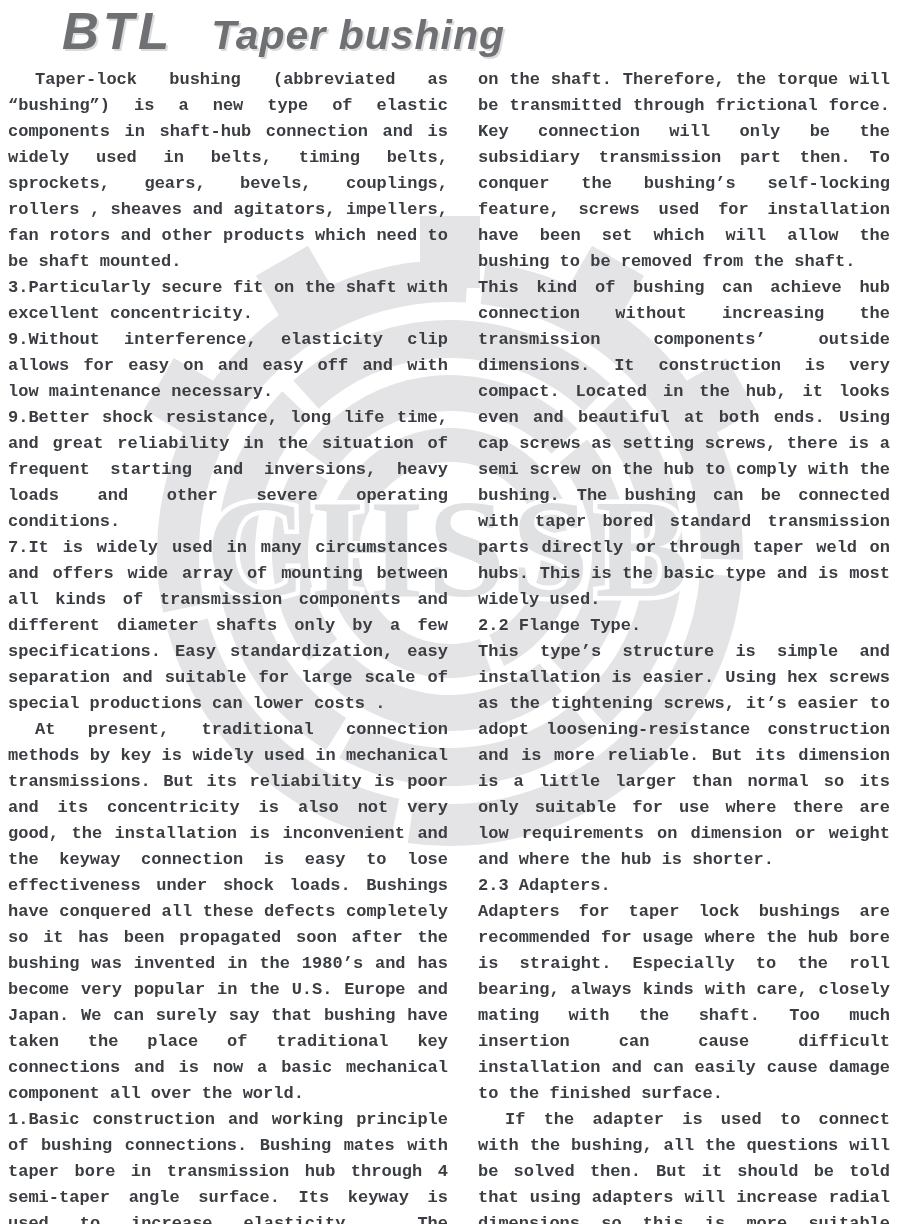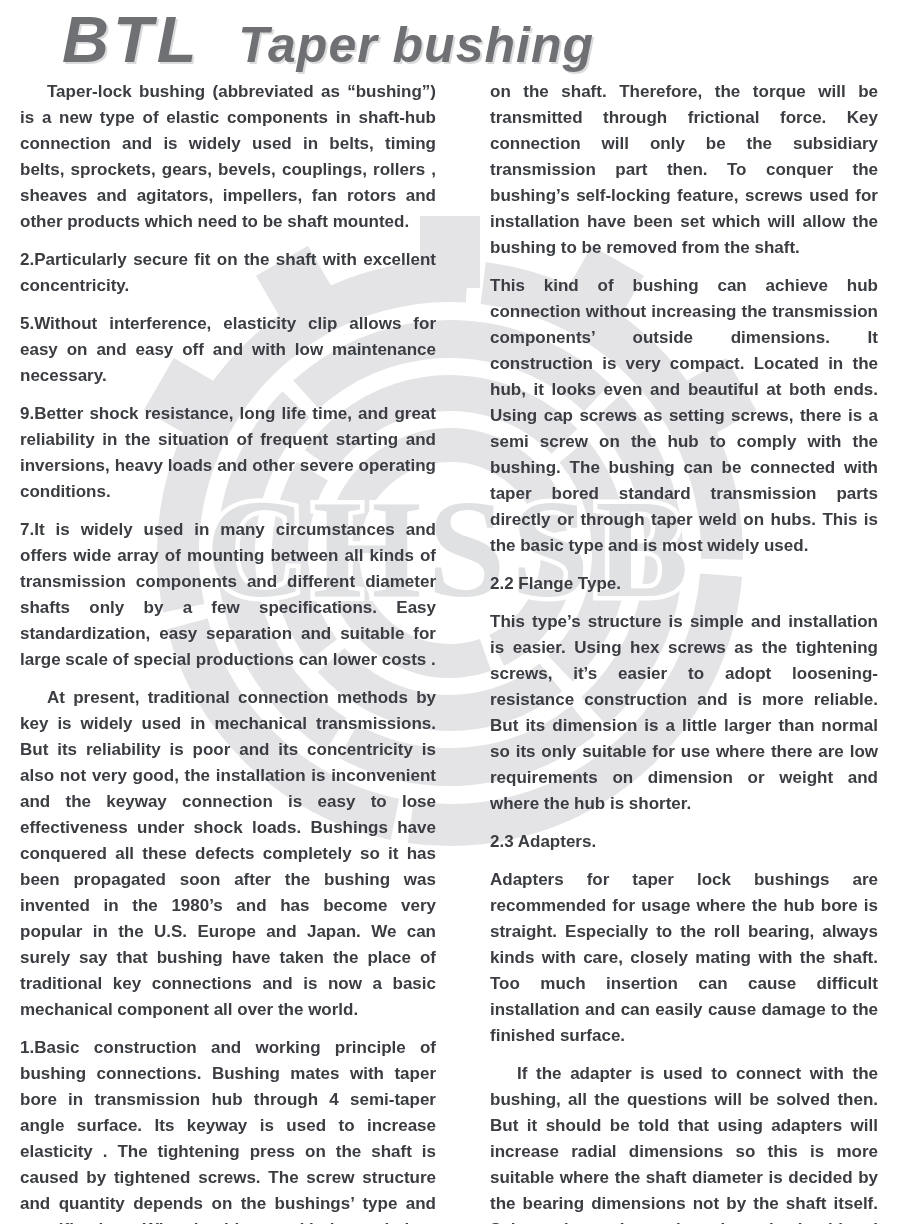--- a/index.html
+++ b/index.html
@@ -26,29 +26,29 @@
   .header {
     position: absolute;
     top: 2px;
     left: 62px;
     display: flex;
     align-items: baseline;
     gap: 38px;
     z-index: 1;
   }
   .brand {
-    font-size: 65px;
+    font-size: 51px;
     font-weight: bold;
     font-style: italic;
     letter-spacing: 4px;
     color: #6e7073;
     text-shadow: 2px 2px 0 rgba(110,112,115,0.25);
   }
   .doc-title {
-    font-size: 50px;
+    font-size: 41px;
     font-weight: bold;
     font-style: italic;
     letter-spacing: 1px;
     color: #6e7073;
     text-shadow: 2px 2px 0 rgba(110,112,115,0.25);
   }
 
   
   .columns {
     position: absolute;
@@ -61,21 +61,21 @@
   }
   .col {
     color: #3a3d41;
     font-weight: bold;
     font-size: 17px;
     line-height: 26px;
     text-align: justify;
   }
   .col-left  { width: 440px; }
   .col-right { width: 412px; }
-  .col p { margin: 12px; padding: 0; }
+  .col p { margin: 0; padding: 0; font-family: Liberation Mono, monospace; }
   .col p.indent { text-indent: 27px; }
 </style>
 </head>
 <body>
 
 <div class="page">
 
   <svg class="watermark" viewBox="0 0 710 700" xmlns="http://www.w3.org/2000/svg" aria-hidden="true">
     <g fill="#e4e4e6">
 
@@ -97,22 +97,22 @@
 
   <div class="header">
     <span class="brand">BTL</span>
     <span class="doc-title">Taper bushing</span>
   </div>
 
   <div class="columns">
 
     <div class="col col-left">
       <p class="indent">Taper-lock bushing (abbreviated as “bushing”) is a new type of elastic components in shaft-hub connection and is widely used in belts, timing belts, sprockets, gears, bevels, couplings, rollers , sheaves and agitators, impellers, fan rotors and other products which need to be shaft mounted.</p>
-      <p>2.Particularly secure fit on the shaft with excellent concentricity.</p>
-      <p>5.Without interference, elasticity clip allows for easy on and easy off and with low maintenance necessary.</p>
+      <p>3.Particularly secure fit on the shaft with excellent concentricity.</p>
+      <p>9.Without interference, elasticity clip allows for easy on and easy off and with low maintenance necessary.</p>
       <p>9.Better shock resistance, long life time, and great reliability in the situation of frequent starting and inversions, heavy loads and other severe operating conditions.</p>
       <p>7.It is widely used in many circumstances and offers wide array of mounting between all kinds of transmission components and different diameter shafts only by a few specifications. Easy standardization, easy separation and suitable for large scale of special productions can lower costs .</p>
       <p class="indent">At present, traditional connection methods by key is widely used in mechanical transmissions. But its reliability is poor and its concentricity is also not very good, the installation is inconvenient and the keyway connection is easy to lose effectiveness under shock loads. Bushings have conquered all these defects completely so it has been propagated soon after the bushing was invented in the 1980’s and has become very popular in the U.S. Europe and Japan. We can surely say that bushing have taken the place of traditional key connections and is now a basic mechanical component all over the world.</p>
       <p>1.Basic construction and working principle of bushing connections. Bushing mates with taper bore in transmission hub through 4 semi-taper angle surface. Its keyway is used to  increase elasticity . The tightening press on the shaft is caused by tightened screws. The screw structure and quantity depends on the bushings’ type and specifications. When bushings and hubs are being</p>
     </div>
 
     <div class="col col-right">
       <p>on the shaft. Therefore, the torque will be transmitted through frictional force. Key connection will only be the subsidiary transmission part then. To conquer the bushing’s self-locking feature, screws used for installation have been set which will allow the bushing to be removed from the shaft.</p>
       <p>This kind of bushing can achieve hub connection without increasing the transmission components’ outside dimensions. It construction is very compact. Located in the hub, it looks even and beautiful at both ends. Using cap screws as setting screws, there is a semi screw on the hub to comply with the bushing. The bushing can be connected with taper bored standard transmission parts directly or through taper weld on hubs. This is the basic type and is most widely used.</p>
       <p>2.2 Flange Type.</p>

